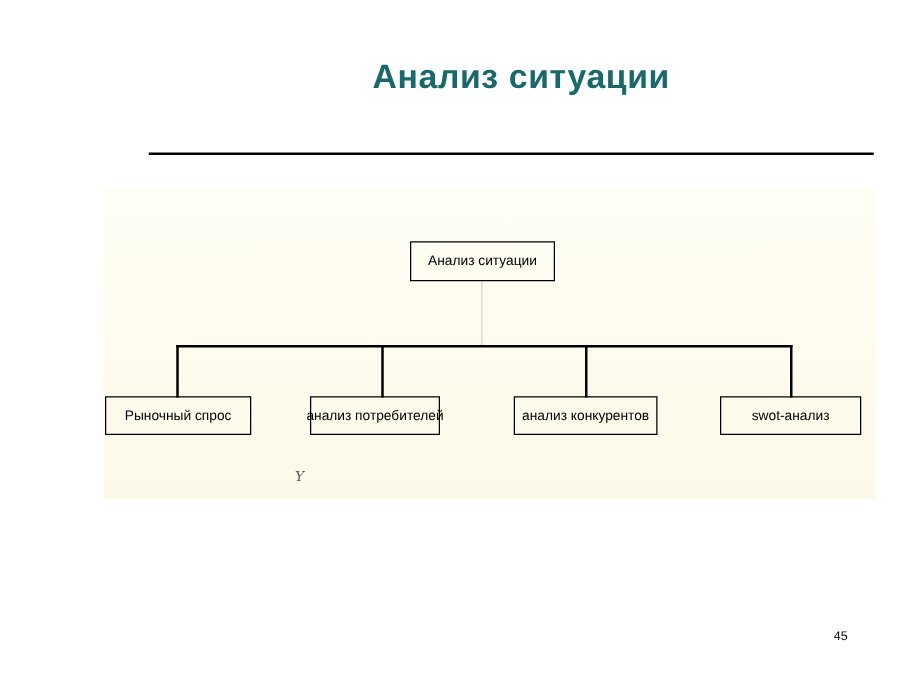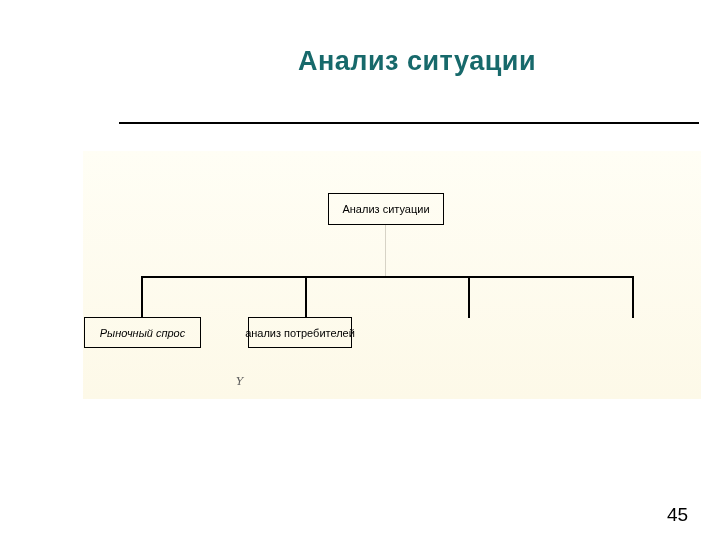--- a/index.html
+++ b/index.html
@@ -44,21 +44,21 @@
     display: flex;
     align-items: center;
     justify-content: center;
     font-size: 11px;
     color: #000000;
     text-align: center;
     white-space: nowrap;
     box-sizing: border-box;
   }
   .org-box.root { left: 317px; top: 193px; width: 116px; height: 32px; }
-  .org-box.c0   { left: 73px;  top: 317px; width: 117px; height: 31px; font-style: italic; }
+  .org-box.c0   { left: 73px;  top: 317px; width: 117px; height: 31px; }
   .org-box.c1   { left: 237px; top: 317px; width: 104px; height: 31px; }
   .org-box.c2   { left: 400px; top: 317px; width: 115px; height: 31px; }
   .org-box.c3   { left: 565px; top: 317px; width: 113px; height: 31px; }
 
   .connector { position: absolute; background: #000000; }
   .connector.h-bar   { left: 130px; top: 276px; width: 493px; height: 1.5px; }
   .connector.drop    { top: 276px; width: 1.5px; height: 42px; }
   .connector.drop.d0 { left: 130px; }
   .connector.drop.d1 { left: 294px; }
   .connector.drop.d2 { left: 457px; }
@@ -73,21 +73,21 @@
     left: 225px; top: 375px;
     font-family: "DejaVu Serif", serif;
     font-style: italic;
     font-size: 11px;
     color: #5a5a5a;
   }
 
   .page-number {
     position: absolute;
     left: 656px; top: 504px;
-    font-size: 19px;
+    font-size: 10px;
     color: #000000;
   }
 </style>
 </head>
 <body>
 
 <div class="stage">
 
   <div class="slide-title">Анализ ситуации</div>
 
@@ -107,19 +107,25 @@
   </div>
 
   <div class="org-box c0">
     <span>Рыночный спрос</span>
   </div>
 
   <div class="org-box c1">
     <span>анализ потребителей</span>
   </div>
 
+  <div class="org-box c2">
+    <span>анализ конкурентов</span>
+  </div>
 
+  <div class="org-box c3">
+    <span>swot-анализ</span>
+  </div>
 
   <div class="stray-mark">Y</div>
 
   <div class="page-number">45</div>
 
 </div>
 
 </body></html>

